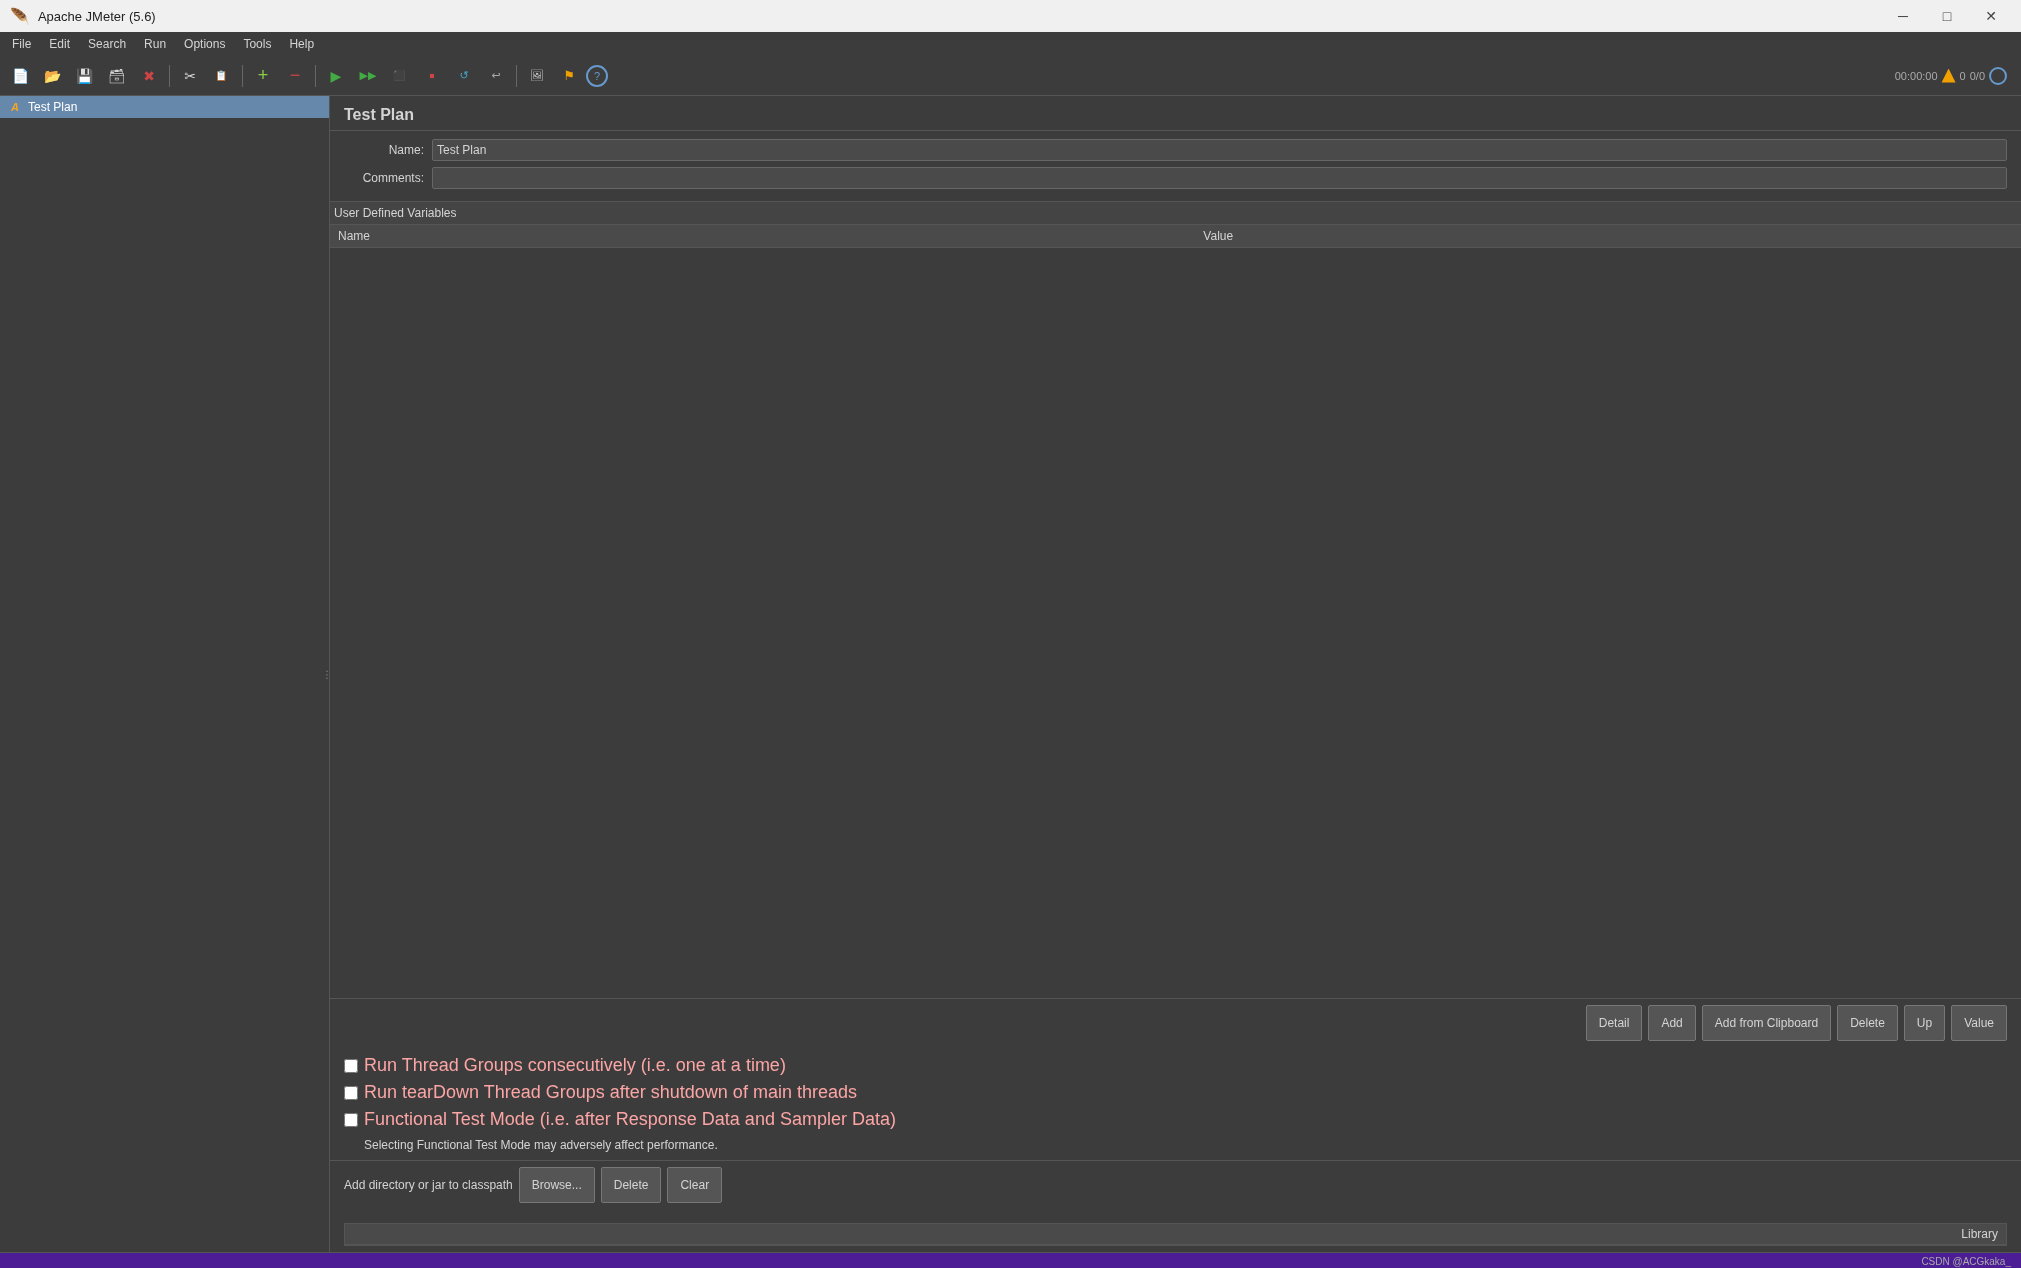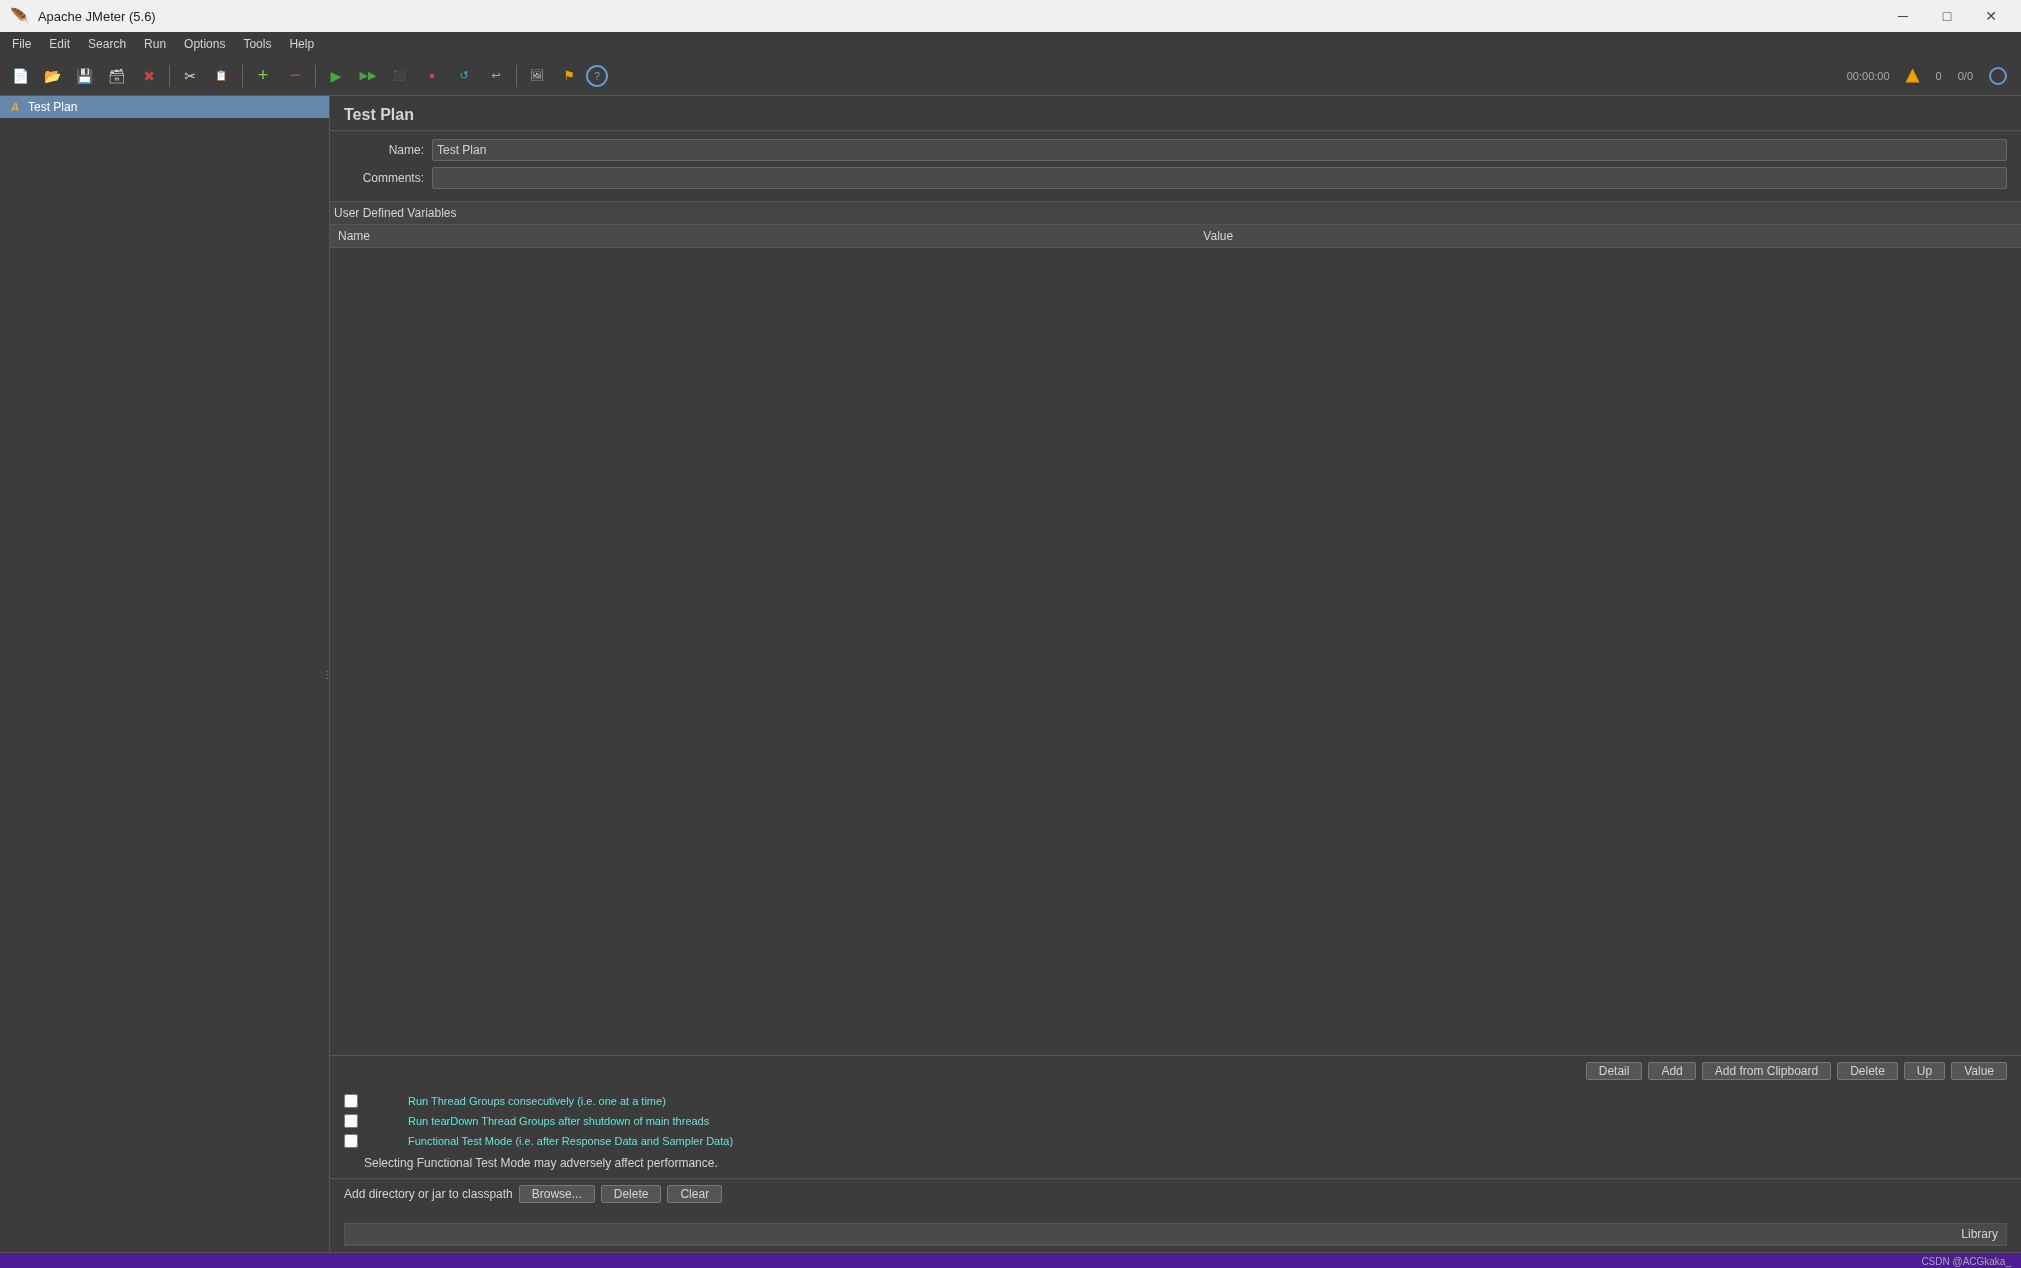--- a/index.html
+++ b/index.html
@@ -92,21 +92,21 @@
     .toolbar-sep {
       width: 1px;
       height: 22px;
       background: #666;
       margin: 0 3px;
     }
     .toolbar-spacer { flex: 1; }
     #status-right {
       display: flex;
       align-items: center;
-      gap: 16px;
+      gap: 4px;
       font-size: 11px;
       color: #aaa;
       padding-right: 8px;
     }
     .status-triangle {
       width: 14px;
       height: 14px;
       background: #f0a000;
       clip-path: polygon(50% 0%, 0% 100%, 100% 100%);
       display: inline-block;
@@ -261,21 +261,21 @@
     
     #var-buttons {
       display: flex;
       justify-content: flex-end;
       padding: 6px 14px;
       gap: 6px;
       background: #3c3c3c;
       border-top: 1px solid #555;
     }
     .action-btn {
-      padding: 1px 12px;
+      padding: 10px 12px;
       background: #555;
       border: 1px solid #777;
       color: #d4d4d4;
       font-size: 12px;
       cursor: pointer;
       border-radius: 2px;
     }
 
     
     #checkboxes-section {
@@ -288,23 +288,22 @@
       display: flex;
       align-items: center;
       gap: 6px;
     }
     .checkbox-row input[type="checkbox"] {
       width: 14px;
       height: 14px;
       cursor: pointer;
     }
     .checkbox-label {
-      font-size: 11px;
-      color: #5eead4;
-      margin-left: 44px;
+      font-size: 18px;
+      color: #fca5a5;
     }
     .warning-text {
       font-size: 12px;
       color: #d4d4d4;
       padding: 2px 0 0 20px;
     }
 
     
     #classpath-section {
       padding: 6px 14px;

